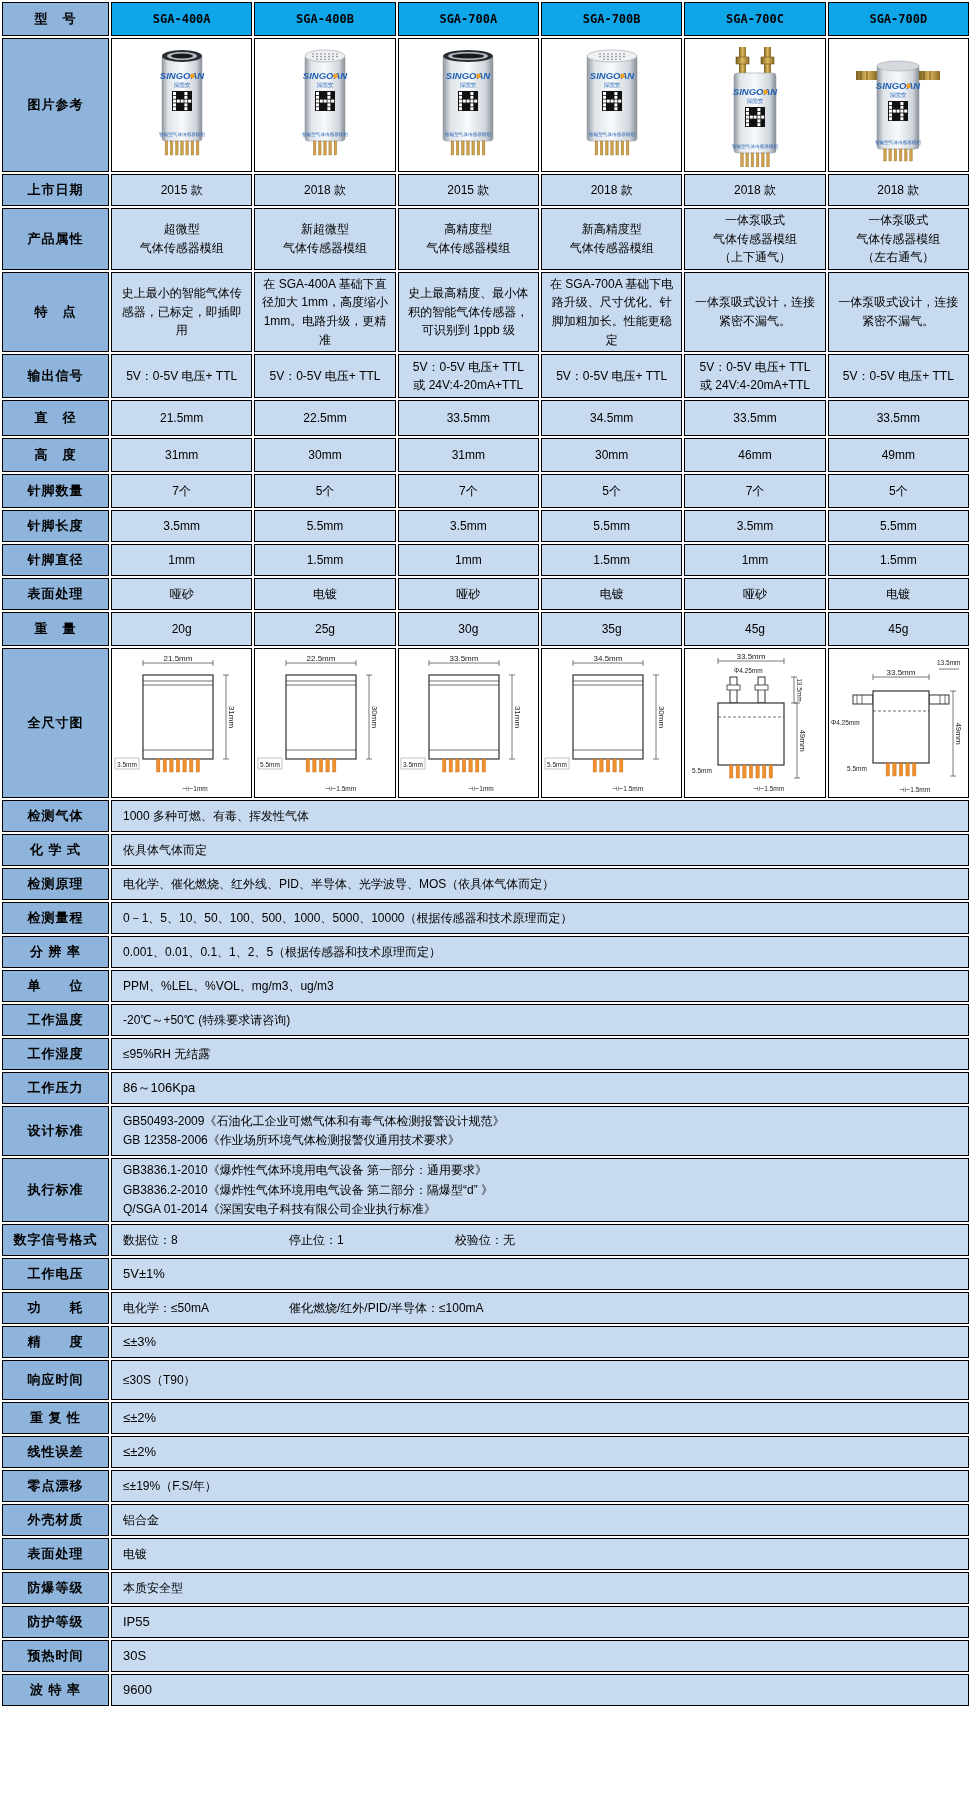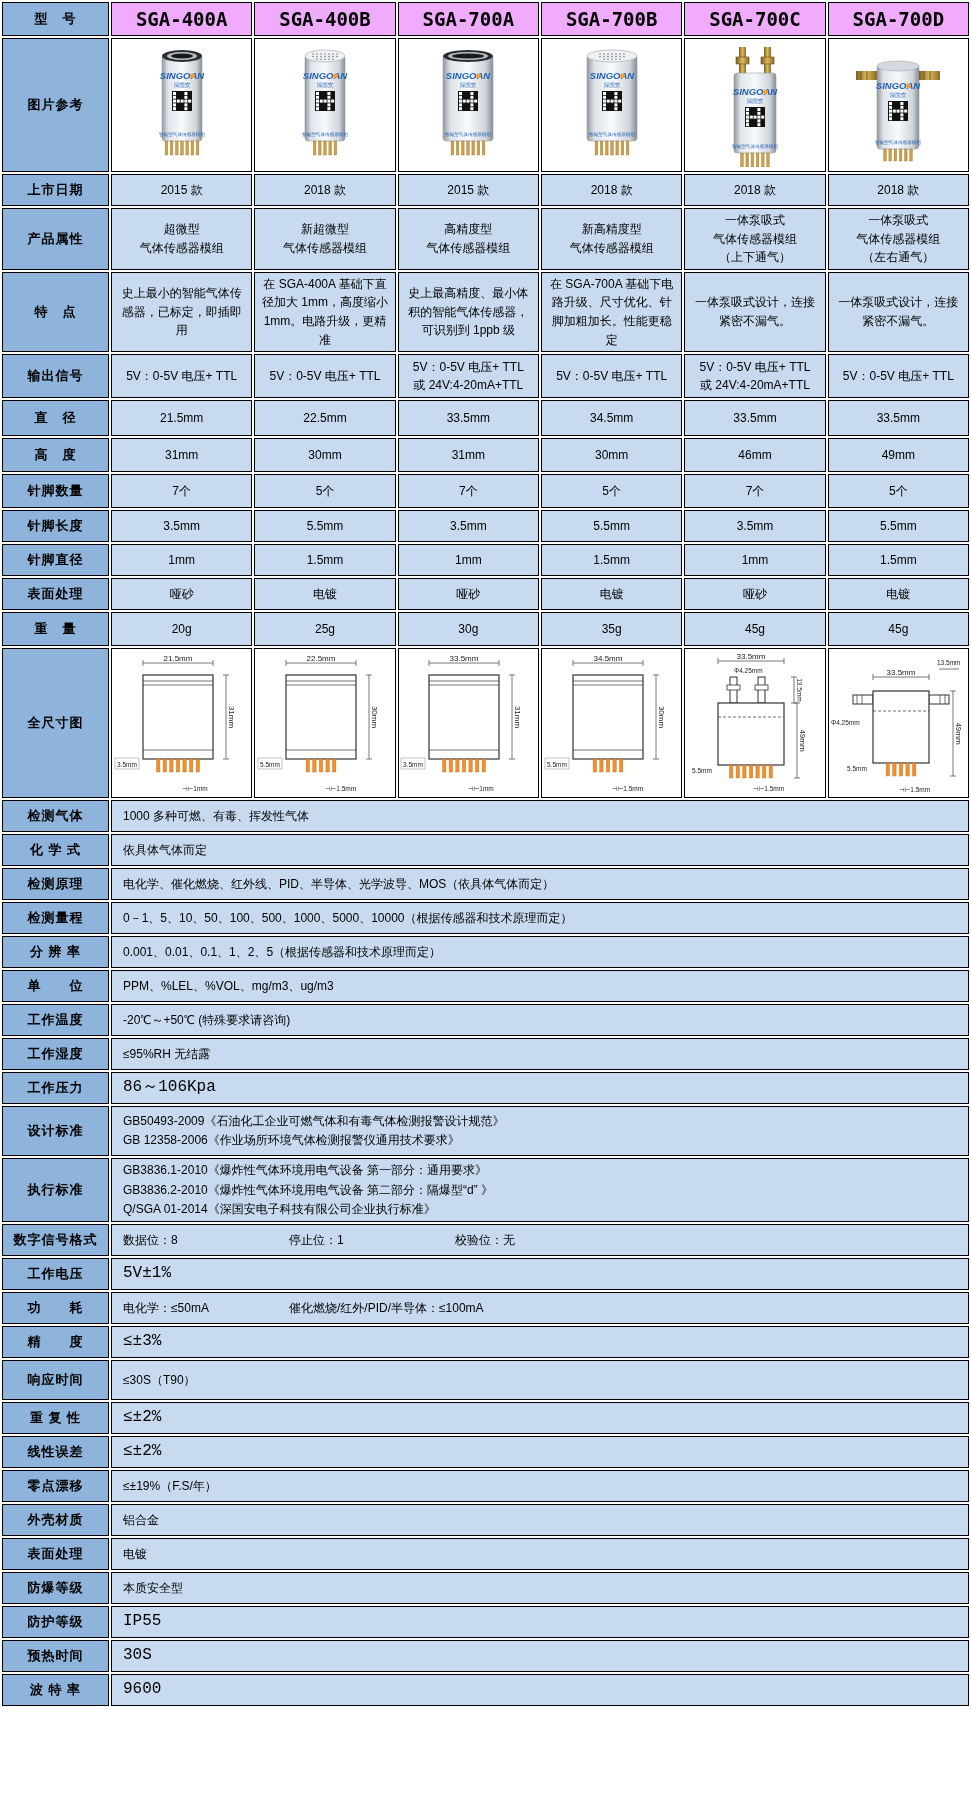--- a/index.html
+++ b/index.html
@@ -1,25 +1,25 @@
 <!DOCTYPE html>
 <html><head>
 <meta charset="utf-8">
 <style>
   html,body{margin:0;padding:0;background:#fff;}
   body{width:971px;font-family:"Liberation Sans",sans-serif;color:#000;}
   table.spec{border-collapse:separate;border-spacing:2px;table-layout:fixed;width:971px;background:#fff;}
   table.spec td{border:1px solid #000;overflow:hidden;vertical-align:middle;}
   td.lbl{background:#8fb4dc;font-weight:bold;text-align:center;font-size:13px;letter-spacing:1px;}
-  td.mhead{background:#f0abfc;font-weight:bold;text-align:center;font-size:19px;font-family:"DejaVu Sans Mono","Liberation Mono",monospace;}
+  td.mhead{background:#0ea5e9;font-weight:bold;text-align:center;font-size:12px;font-family:"DejaVu Sans Mono","Liberation Mono",monospace;}
   td.cell{background:#c8daef;text-align:center;font-size:12px;white-space:pre-line;padding:2px 5px;line-height:1.55;}
   td.imgcell{background:#fff;text-align:center;padding:0;}
   td.diagcell{background:#fff;text-align:center;padding:0;}
   td.specval{background:#c8daef;text-align:left;font-size:12px;padding:2px 0 2px 11px;white-space:pre-line;line-height:1.6;}
-  td.specval.mono{font-family:Liberation Mono, monospace;font-size:16px;}
+  td.specval.mono{font-family:Liberation Sans, sans-serif;font-size:13px;}
   span.seg{display:inline-block;min-width:118px;margin-right:48px;}
   svg .dt{font-size:8px;fill:#222;font-family:"Liberation Sans",sans-serif;}
   svg .dts{font-size:6.5px;fill:#222;font-family:"Liberation Sans",sans-serif;}
   svg .dim{stroke:#555;stroke-width:0.8;fill:none;}
   svg .body{fill:#fff;stroke:#333;stroke-width:1.2;}
   svg .band{stroke:#333;stroke-width:0.7;}
   svg .pin{fill:#ef8f2f;stroke:#c96f12;stroke-width:0.4;}
 </style>
 </head>
 <body>

